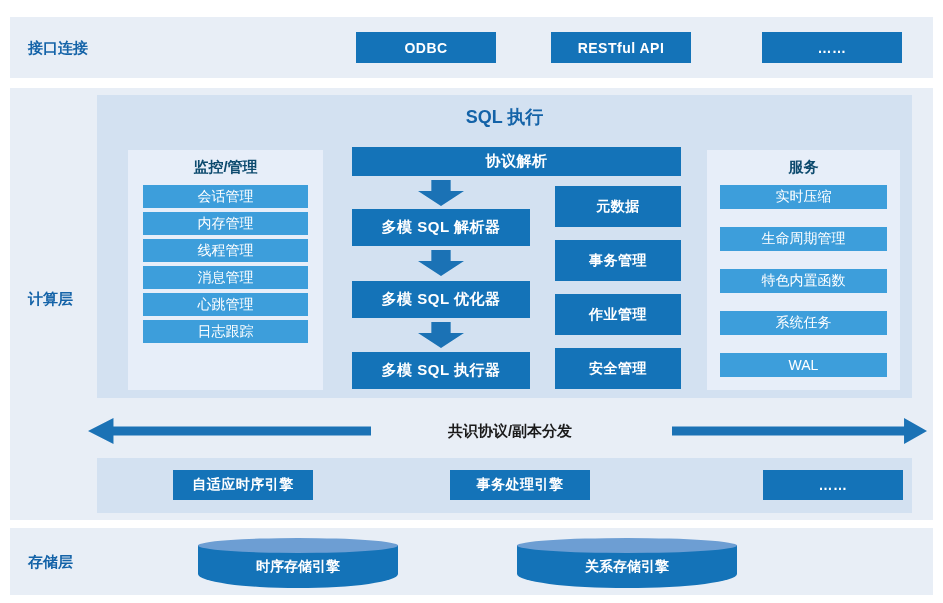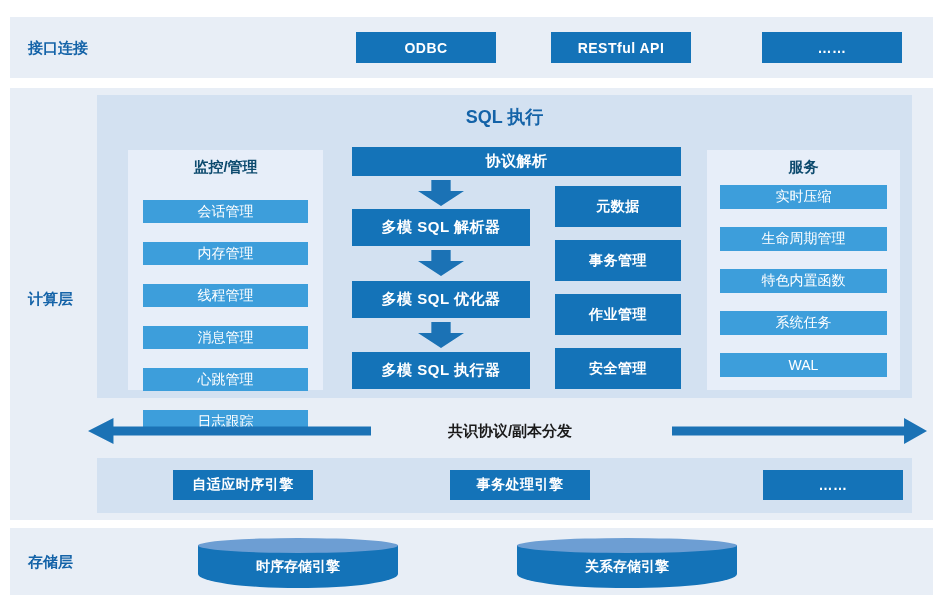--- a/index.html
+++ b/index.html
@@ -25,21 +25,21 @@
     font-size:14px;
   }
 
   
   .sql-panel { position:absolute; left:87px; top:7px; width:815px; height:303px; background:#d3e1f1; }
   .sql-title { position:absolute; left:0; top:10px; width:100%; text-align:center;
                color:#1463a8; font-size:18px; font-weight:bold; }
 
   .subpanel { position:absolute; top:55px; width:195px; height:240px; background:#e7eef9; }
   .subpanel-title { padding-top:8px; text-align:center; color:#0c4a6e; font-size:15px; font-weight:bold; }
-  .subpanel .items { display:flex; flex-direction:column; align-items:center; margin-top:23px; gap:19px; }
+  .subpanel .items { display:flex; flex-direction:column; align-items:center; margin-top:8px; gap:4px; }
   .subpanel .items .btn-light { width:165px; height:23px; }
   .subpanel.services .items { gap:18px; margin-top:8px; }
   .subpanel.services .items .btn-light { width:167px; height:24px; }
 
   .proto-bar { left:255px; top:52px; width:329px; height:29px; font-size:15px; }
   .flow-box  { left:255px; width:178px; height:37px; font-size:15px; }
   .mgmt-box  { left:458px; width:126px; height:41px; font-size:14px; }
 
   .arrow-down {
     position:absolute; width:46px; height:26px; background:#1b72b5;

